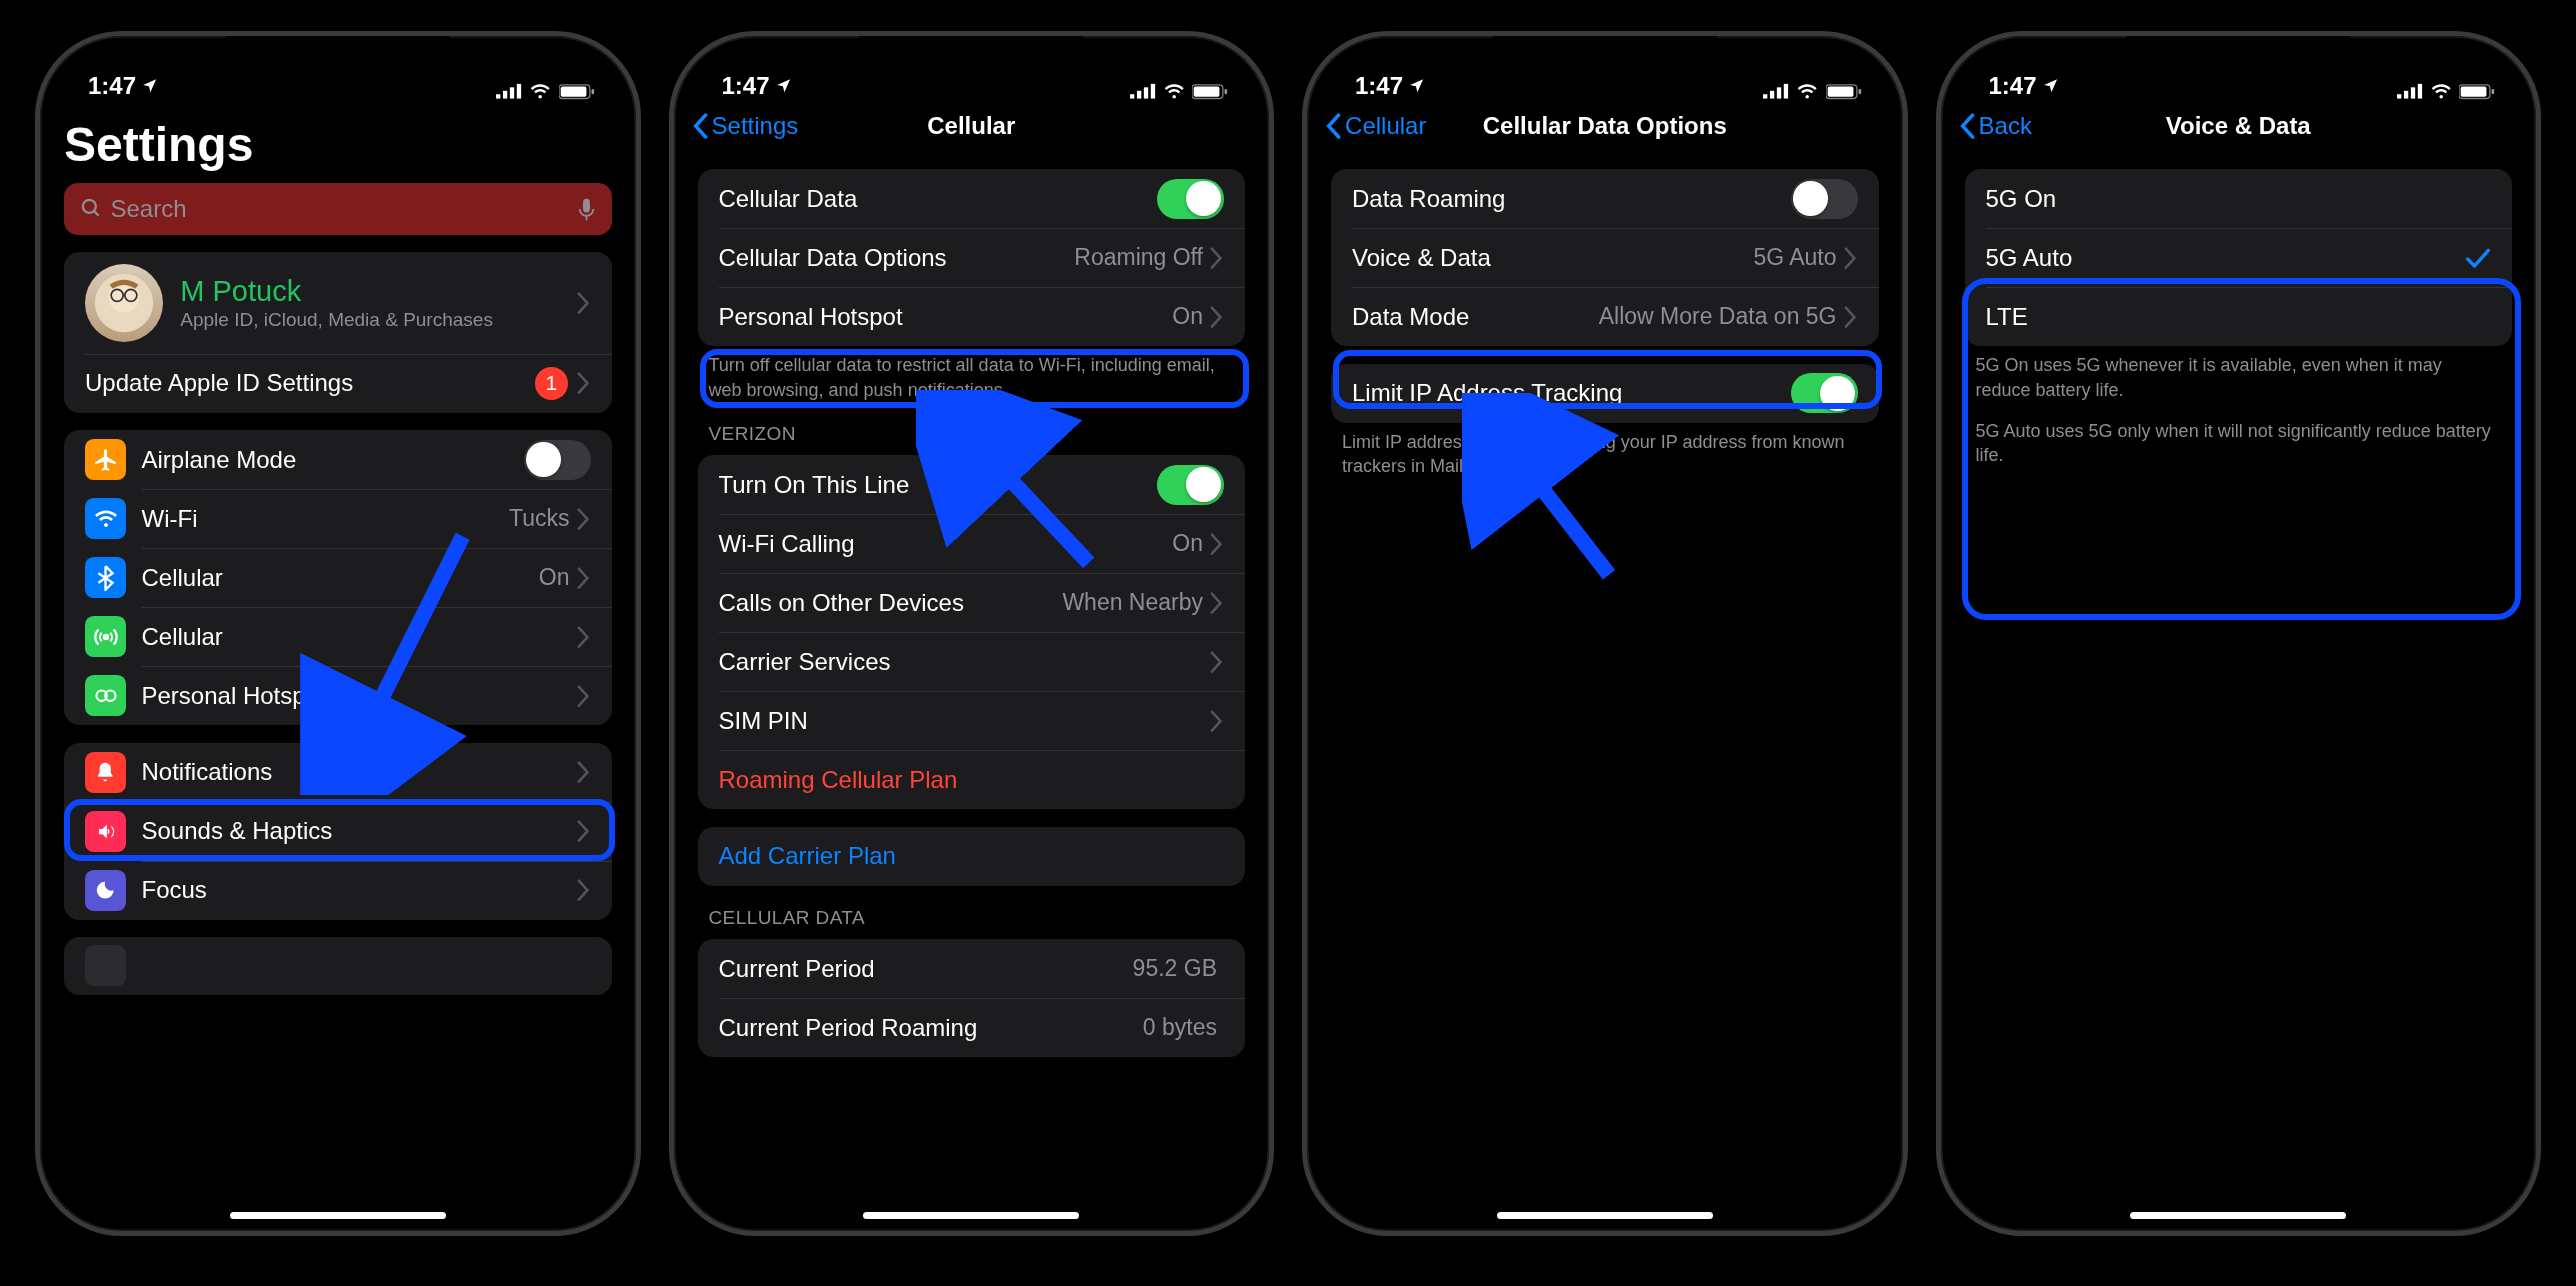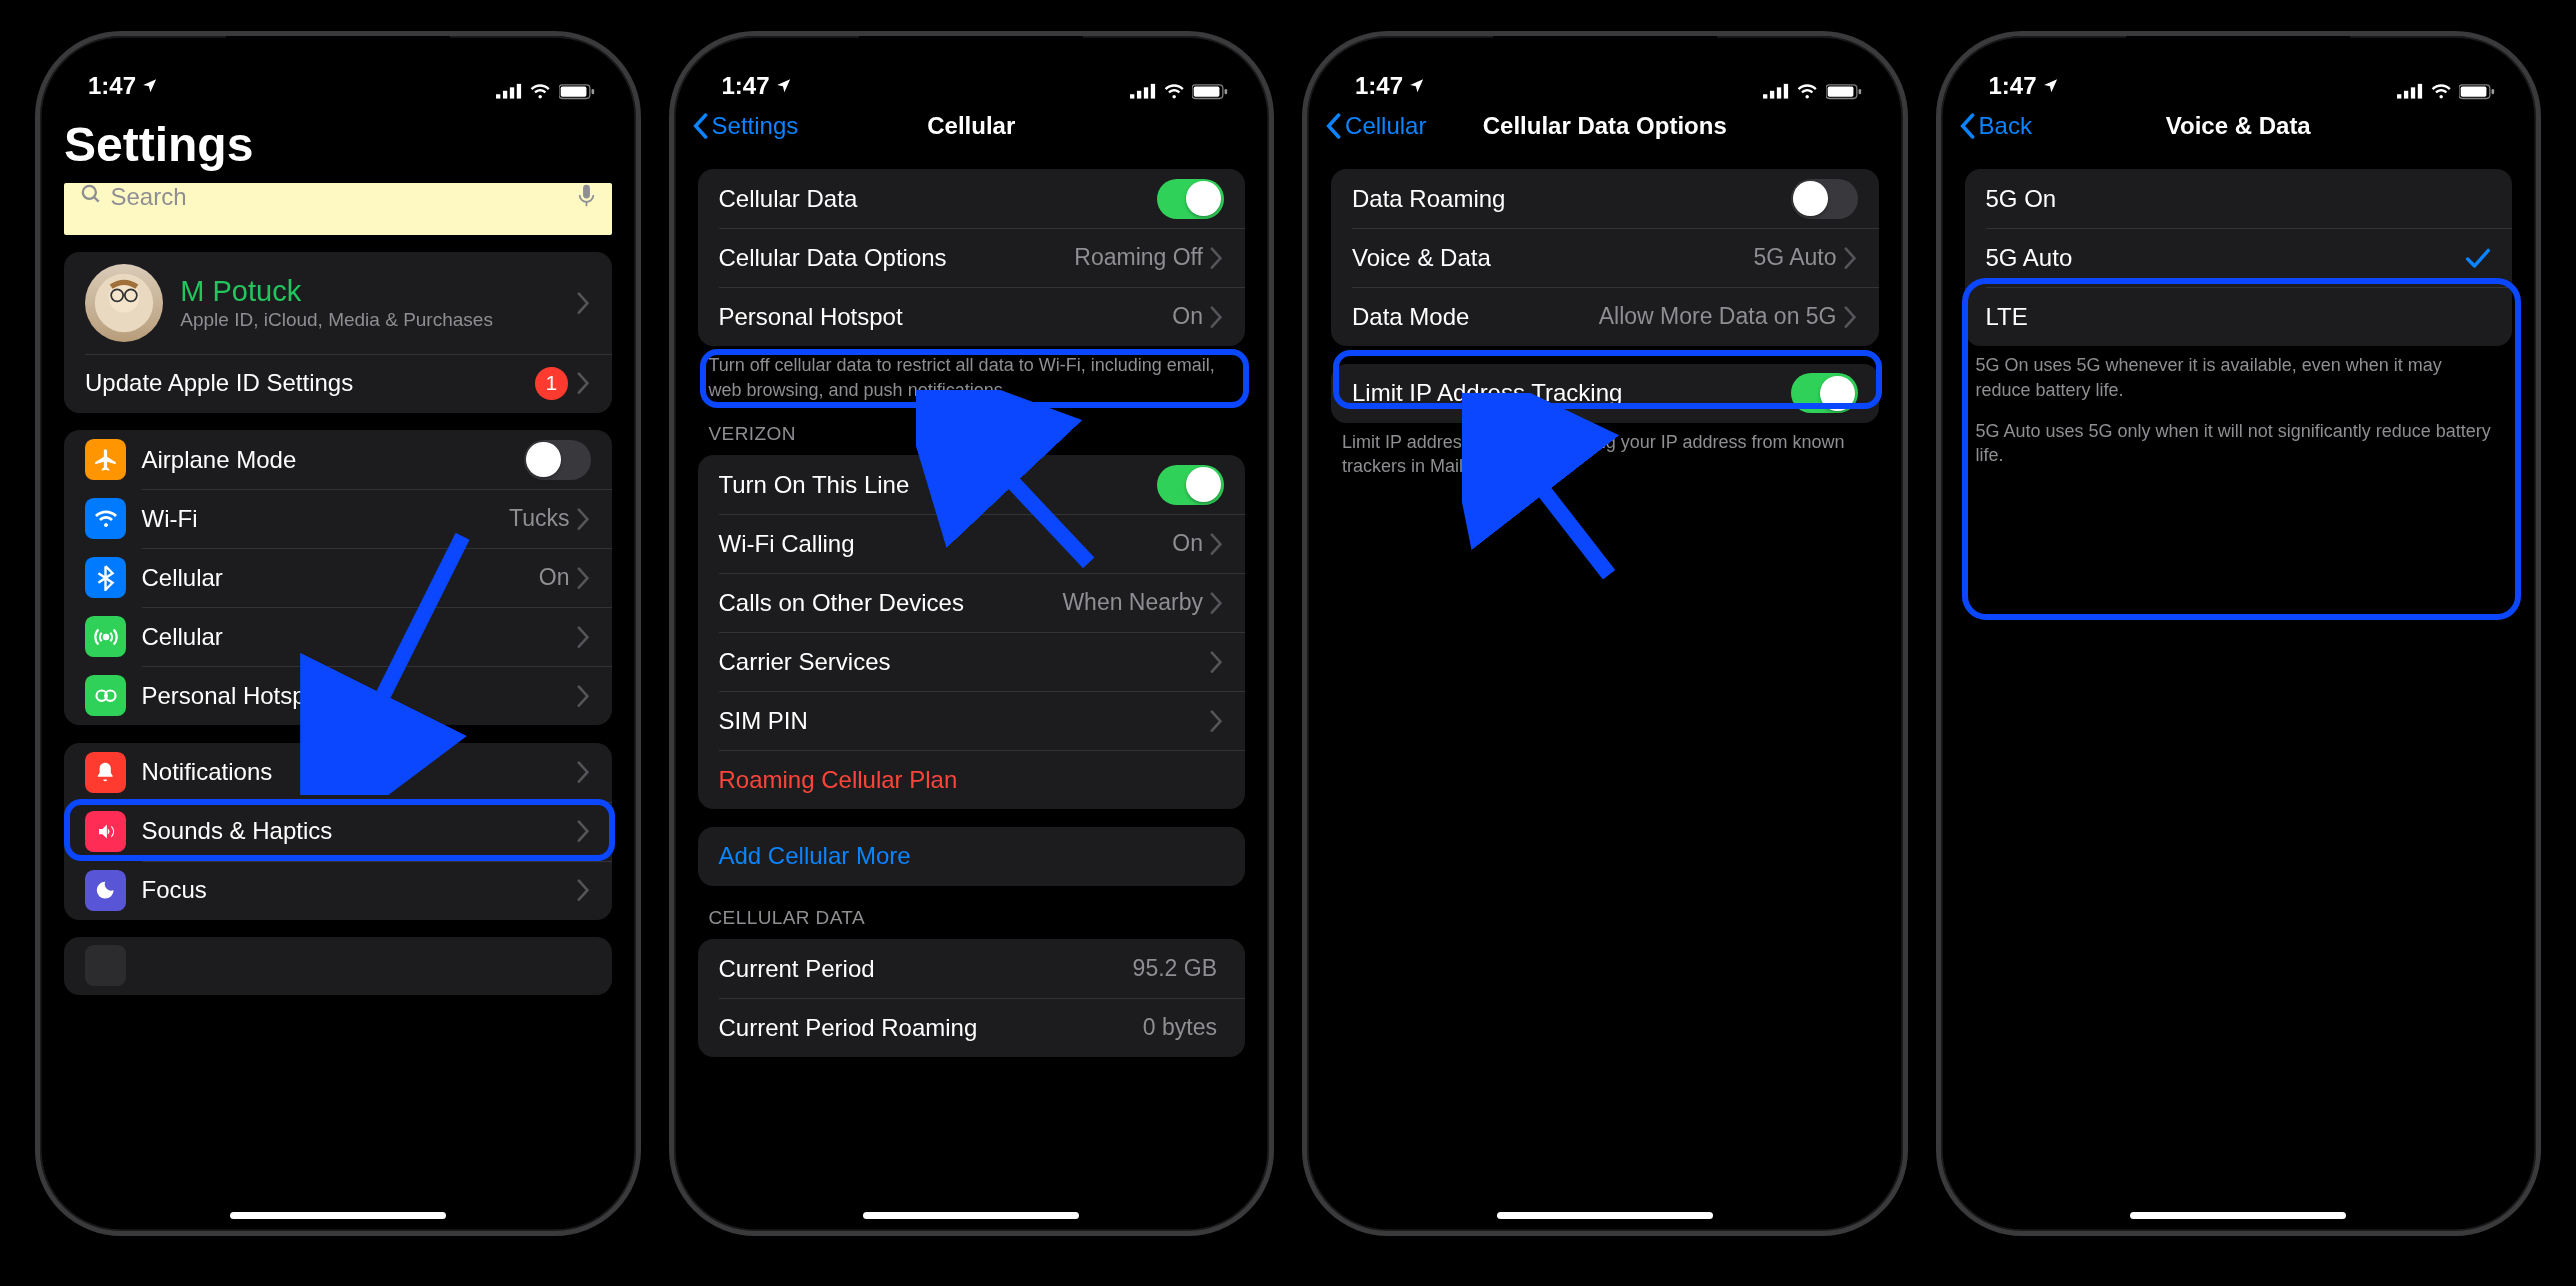--- a/index.html
+++ b/index.html
@@ -97,24 +97,25 @@
     pointer-events: none;
   }
   .large-title {
     font-size: 48px;
     font-weight: 700;
     padding: 17.3px 24px 10.4px;
     color: #fff;
   }
   .search-box {
     margin: 0 24px 17.3px;
-    background: #fef9c3;
-    border-radius: 2px;
+    background: #7f1d1d;
+    border-radius: 14px;
     height: 52px;
     display: flex;
+    align-items: center;
     padding: 0 15.5px;
     color: #8e8e93;
     font-size: 24px;
     gap: 8.6px;
   }
   .group {
     margin: 17.3px 24px 0;
     background: #1c1c1e;
     border-radius: 15.5px;
     overflow: hidden;
@@ -531,21 +532,21 @@
             <path d="M2 2l10 11L2 24" stroke="#555559" stroke-width="3" fill="none" stroke-linecap="round"></path>
           </svg>
       </div>
       <div class="row">
         <span class="label destructive">Roaming Cellular Plan</span>
       </div>
     </div>
 
     <div class="group">
       <div class="row">
-        <span class="label add">Add Cellular More</span>
+        <span class="label add">Add Carrier Plan</span>
       </div>
     </div>
 
     <div class="group-header">CELLULAR DATA</div>
     <div class="group" style="margin-top:3.5px">
       <div class="row">
         <span class="label">Current Period</span>
         <span class="detail">95.2 GB</span>
       </div>
       <div class="row">

